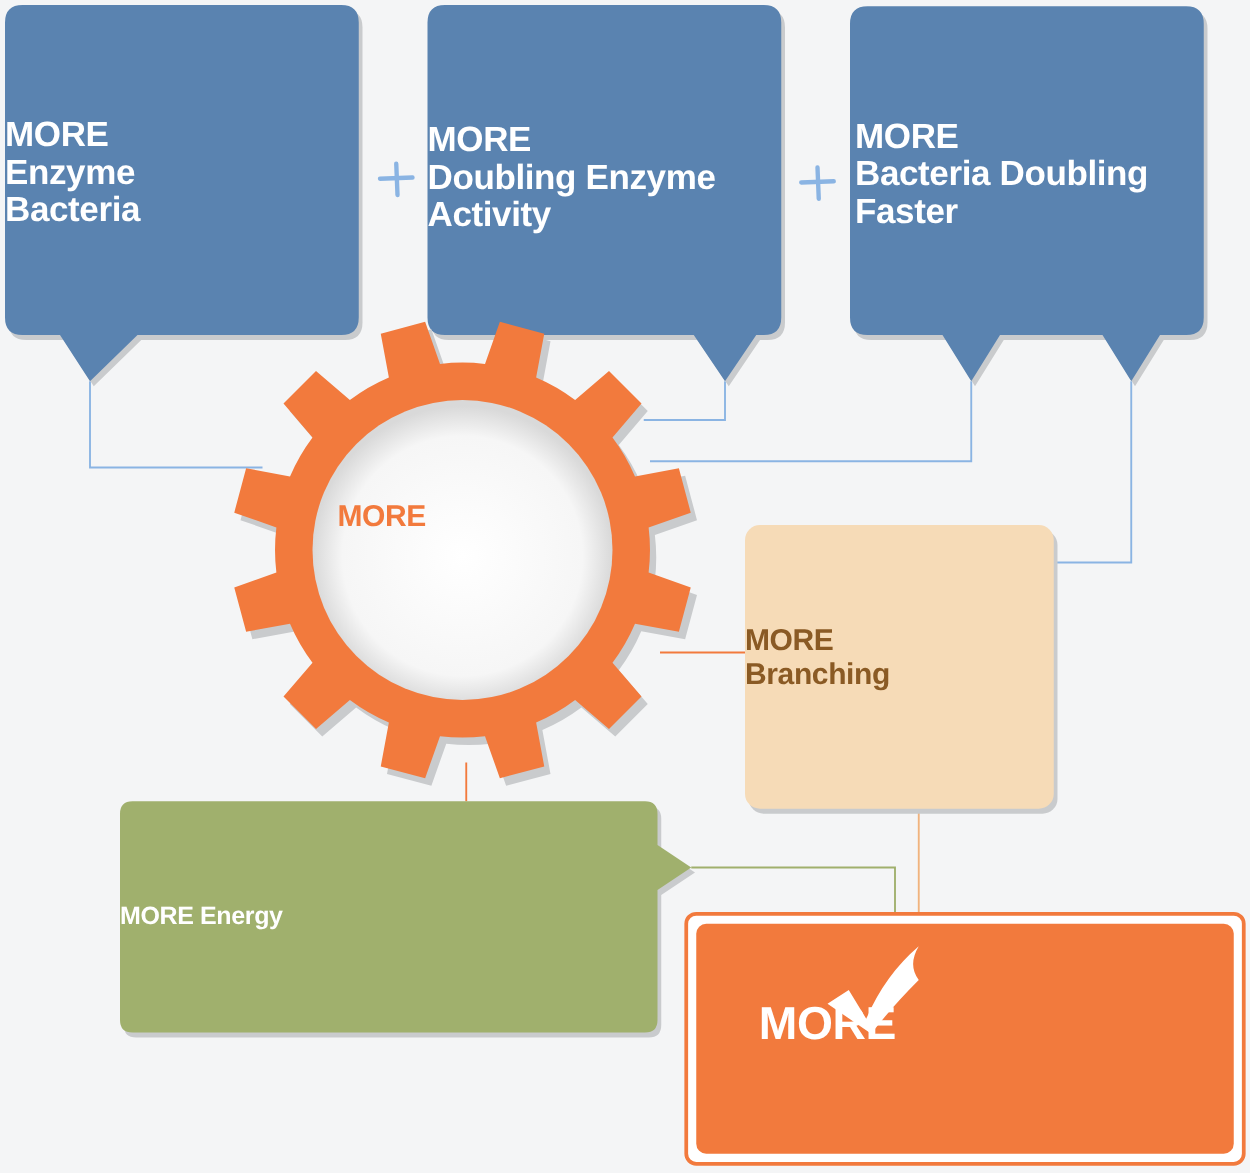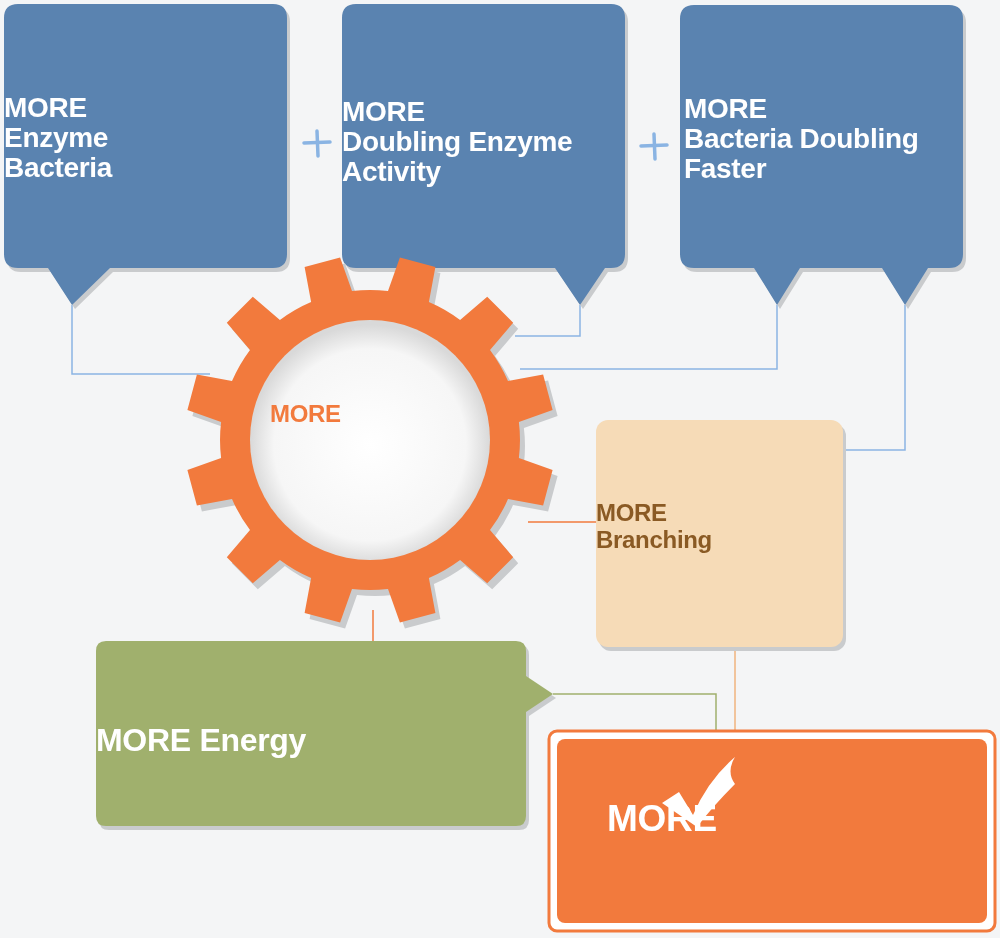--- a/index.html
+++ b/index.html
@@ -115,19 +115,19 @@
 
 <div class="label" style="left:270px; top:401px; width:200px; color:#f27a3d; font-size:24px;">
   <span class="line">MORE</span>
 </div>
 
 <div class="label" style="left:596px; top:500px; width:247px; color:#8a5a24; font-size:24px; line-height:1.12;">
   <span class="line">MORE</span>
   <span class="line">Branching</span>
 </div>
 
-<div class="label" style="left:96px; top:723px; width:430px; color:#ffffff; font-size:32px;">
+<div class="label" style="left:96px; top:723px; width:430px; color:#ffffff; font-size:20px;">
   <span class="line">MORE Energy</span>
 </div>
 
 <div class="label" style="left:557px; top:800px; width:430px; color:#ffffff; font-size:37px; line-height:1.05;">
   <span class="line" style="padding-left:50px;">MORE</span>
 </div>
 
 </body></html>

